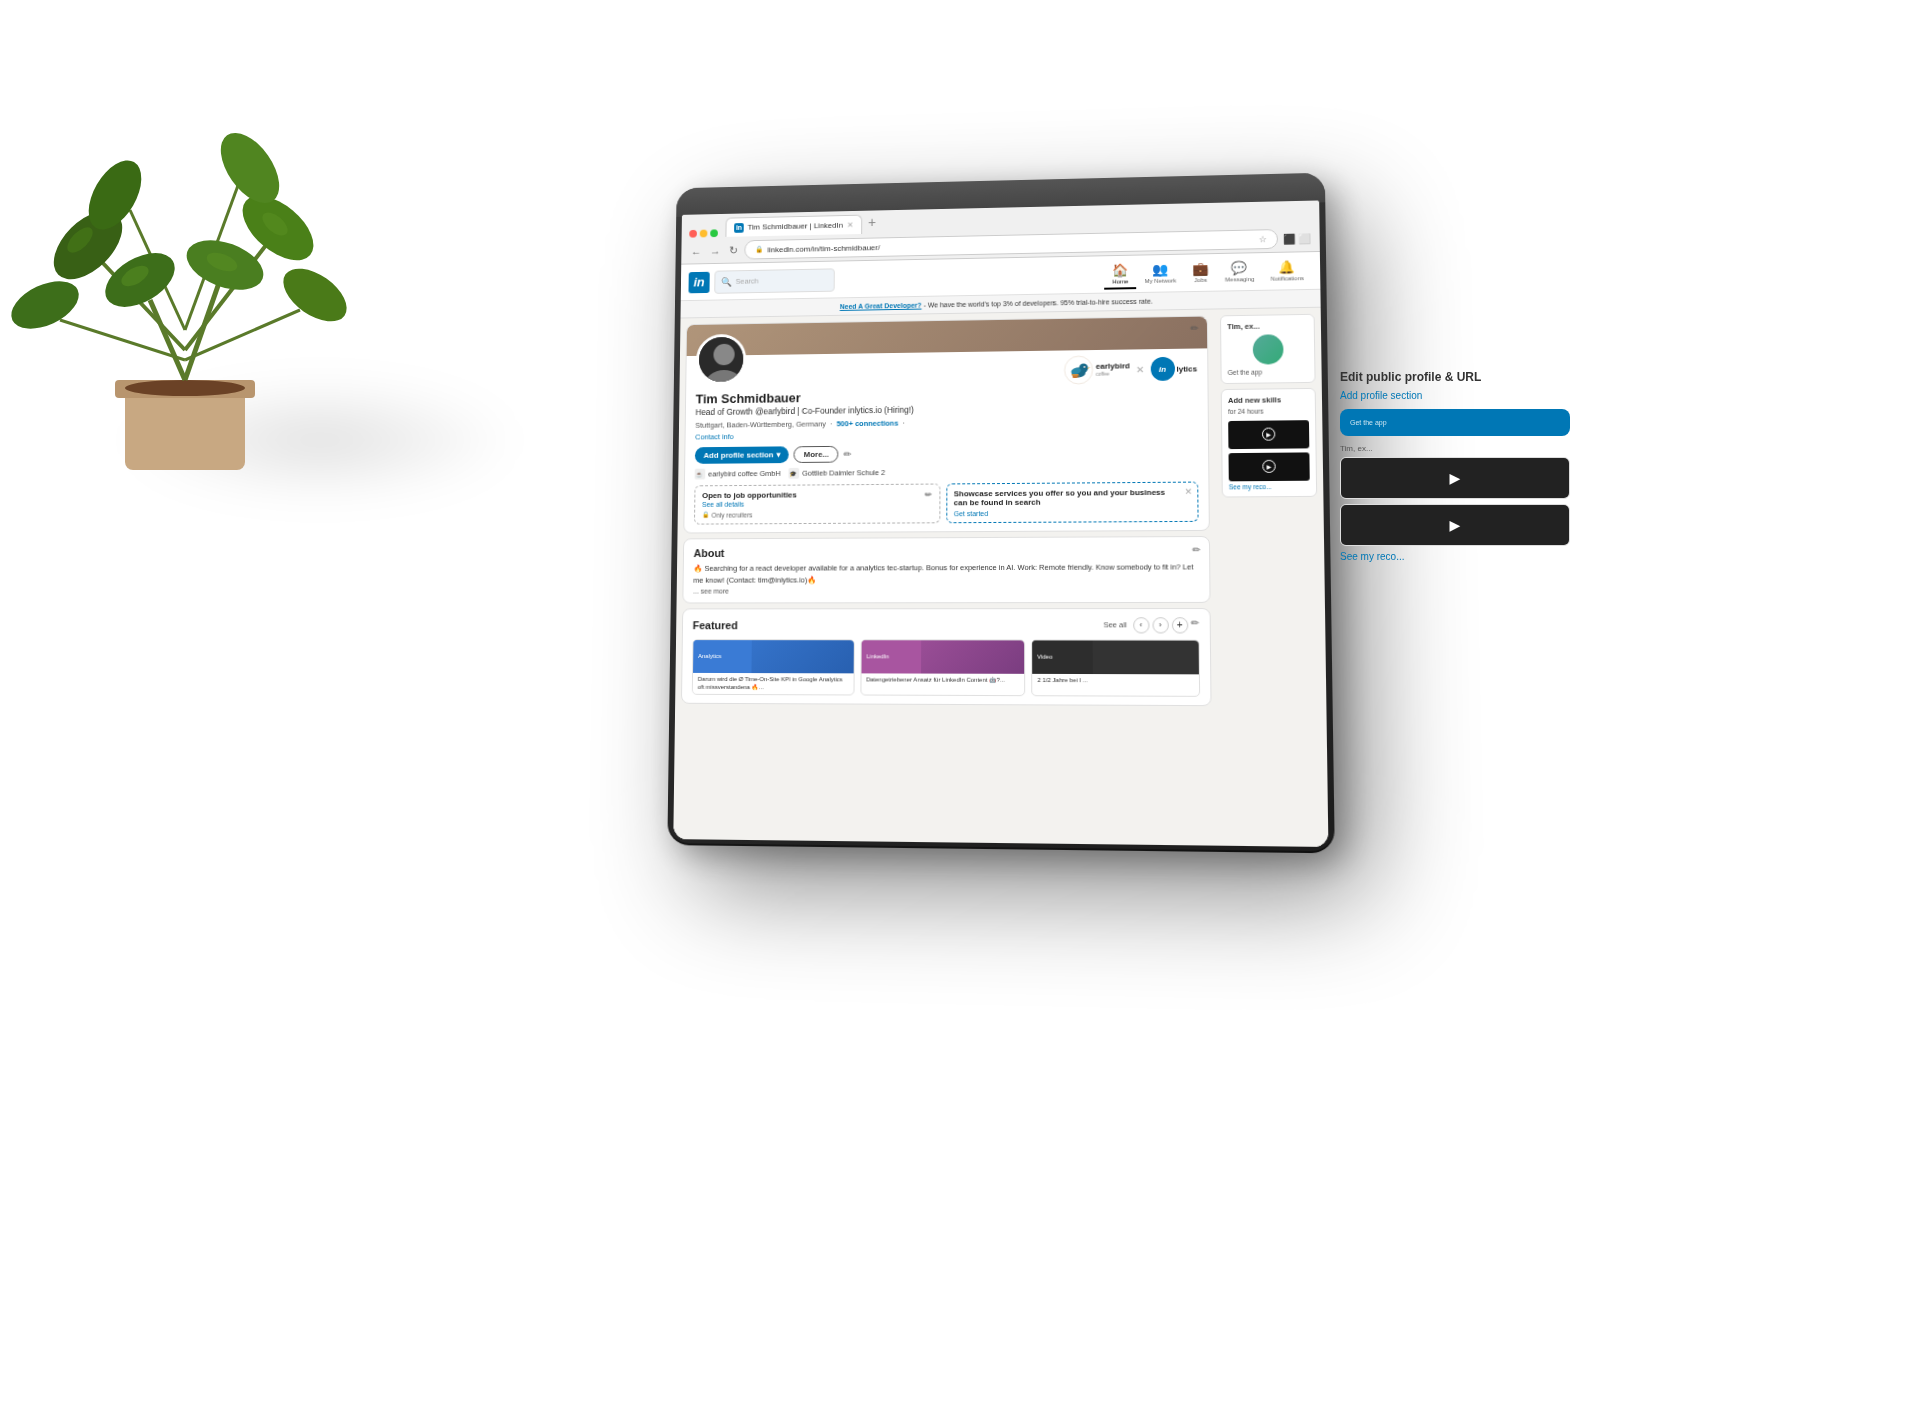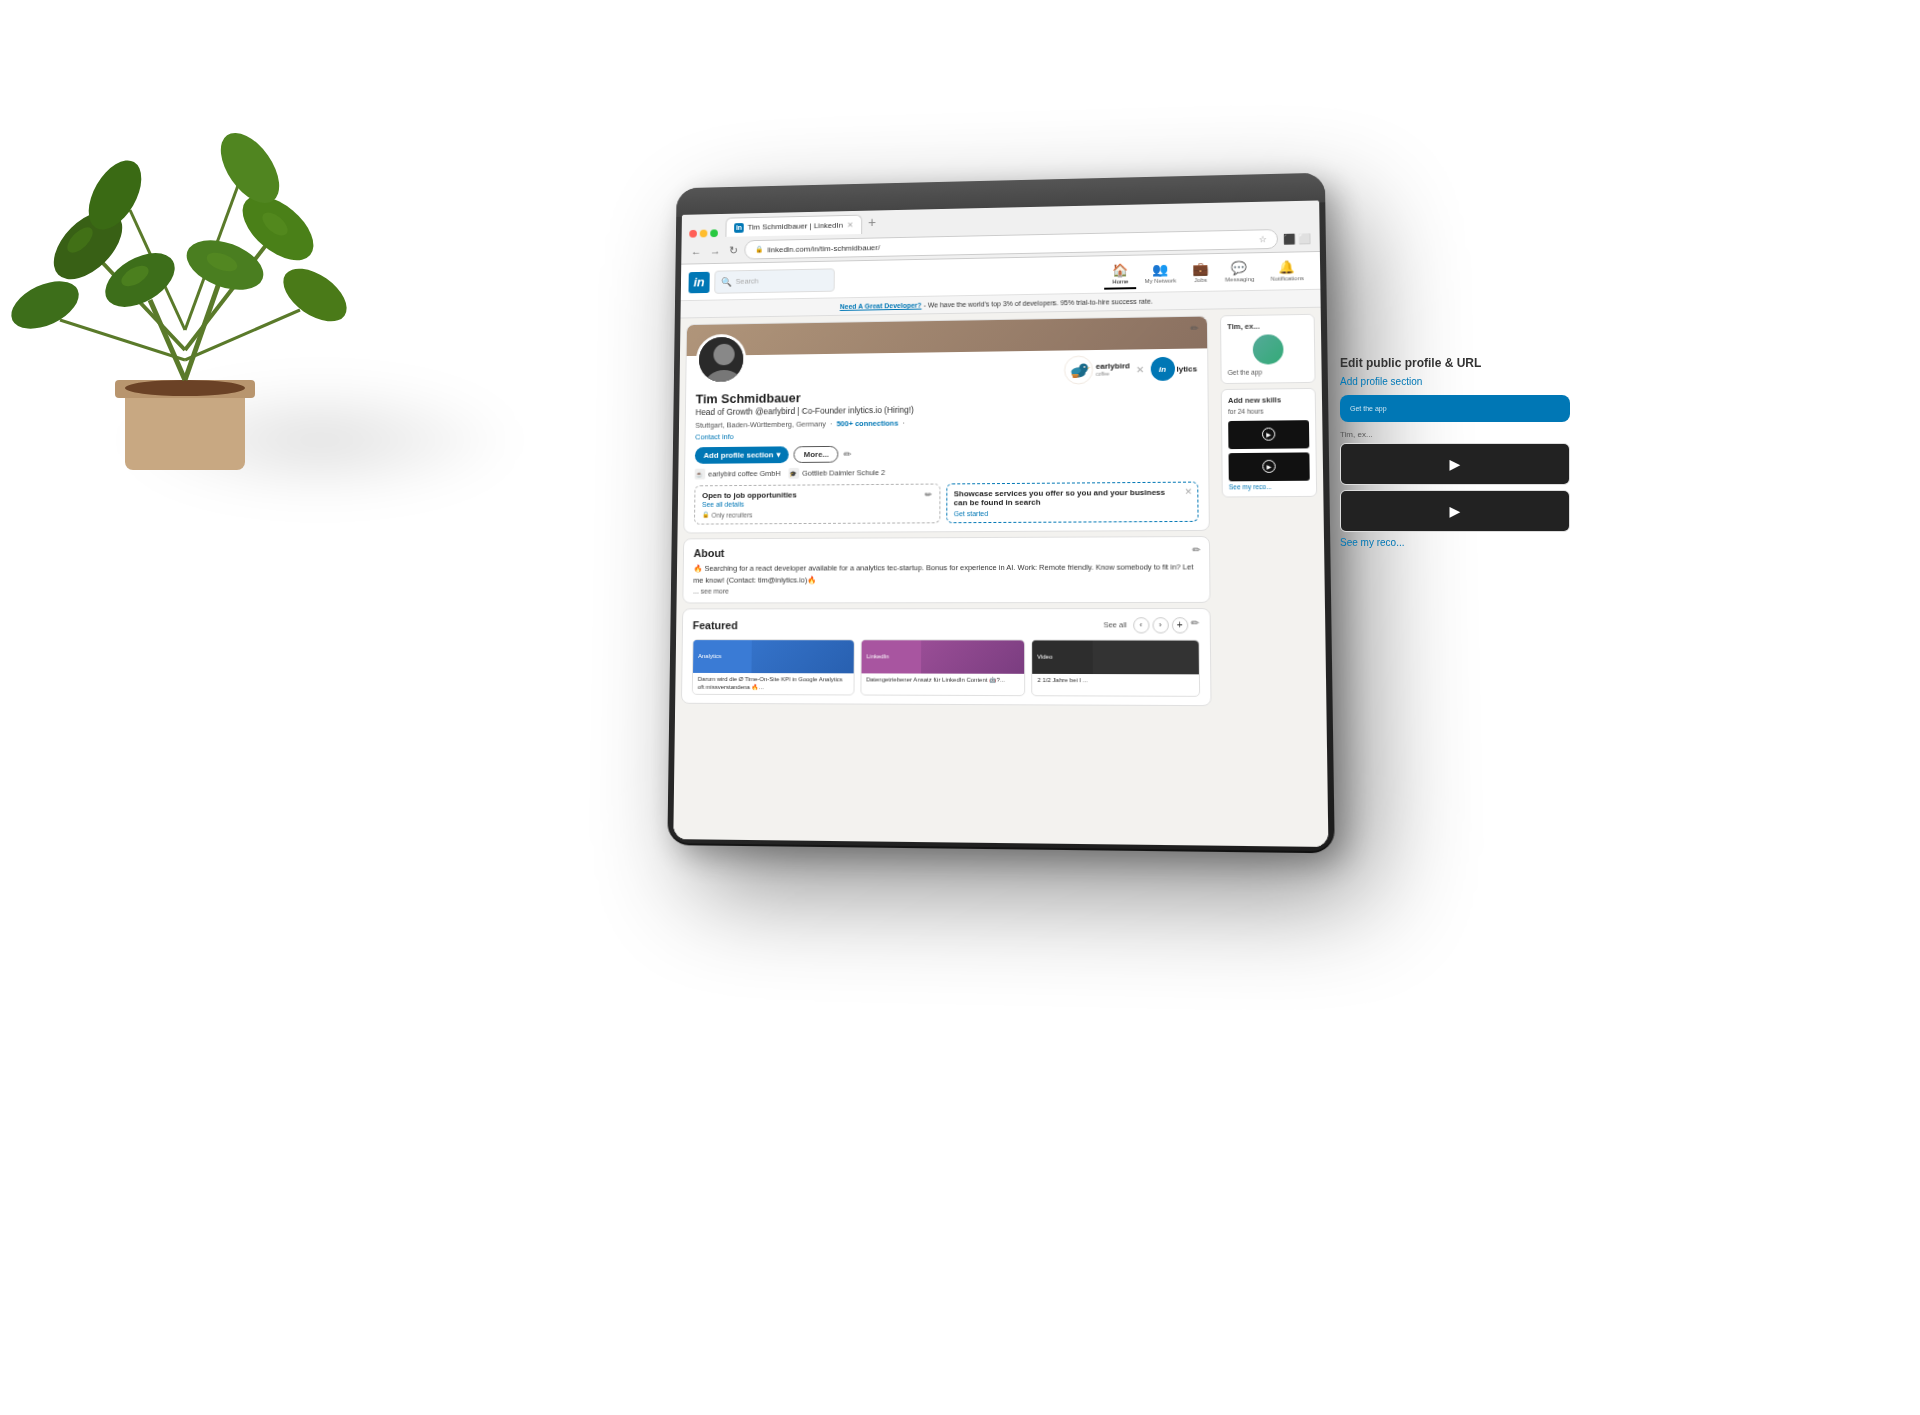--- a/index.html
+++ b/index.html
@@ -782,21 +782,21 @@
       display: flex;
       align-items: center;
       justify-content: center;
       color: white;
       font-size: 6px;
     }
 
     
     .outside-right {
       position: absolute;
-      top: 356px;
+      top: 370px;
       left: 1340px;
       width: 230px;
       z-index: 6;
     }
 
     .or-title {
       font-size: 12px;
       font-weight: 600;
       color: #333;
       margin-bottom: 6px;

